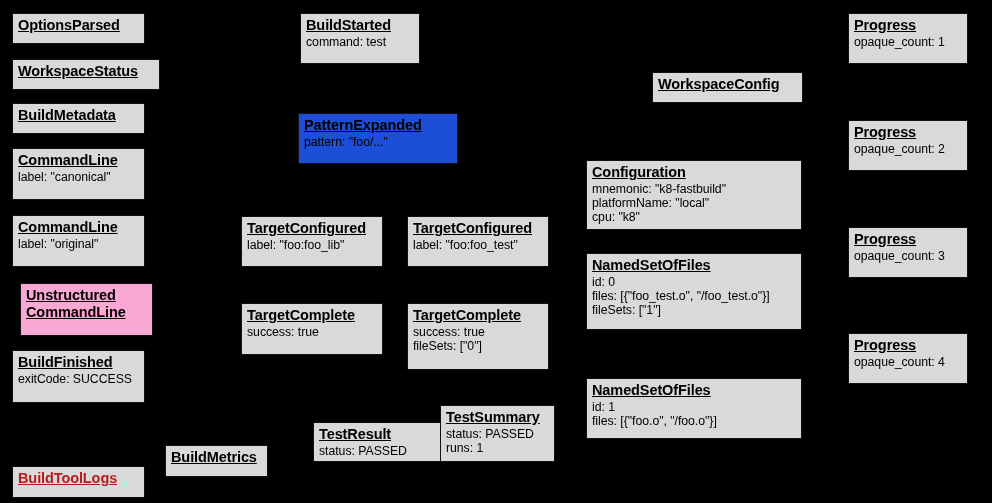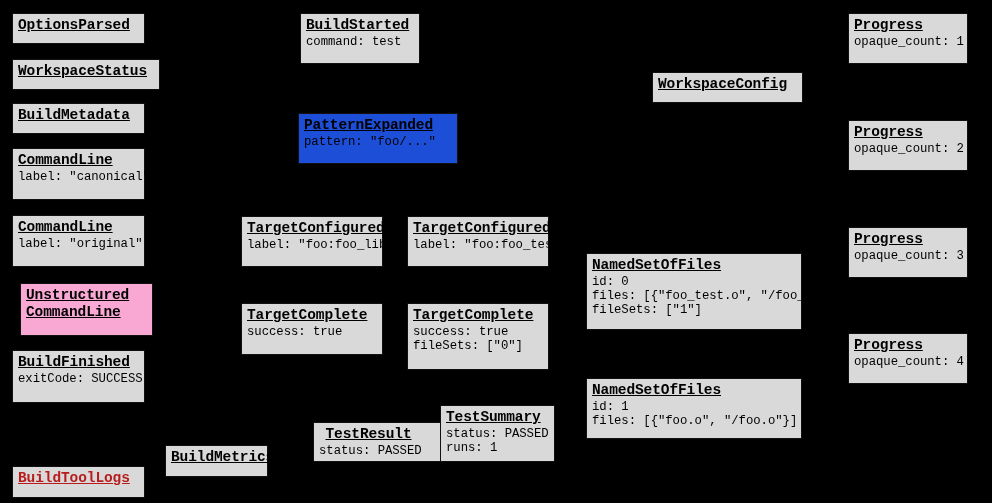--- a/index.html
+++ b/index.html
@@ -21,21 +21,20 @@
     background: #000000;
   }
   .node {
     position: absolute;
     box-sizing: border-box;
     background: #d9d9d9;
     border: 1px solid #111111;
     padding: 3px 23px 4px 5px;
     color: #000000;
     line-height: 1.16;
-    font-family: Liberation Mono, monospace;
   }
   .node-title {
     display: block;
     font-size: 14.5px;
     font-weight: bold;
     text-decoration: underline;
     letter-spacing: -0.1px;
     white-space: nowrap;
     margin-bottom: 1px;
   }
@@ -123,35 +122,43 @@
         <span class="node-field">success: true</span>
       </span>
     </div>
     <div class="node" style="left: 407px; top: 303px; width: 142px; height: 67px; background: rgb(217, 217, 217); border-color: rgb(17, 17, 17); color: rgb(0, 0, 0);">
       <span class="node-title">TargetComplete</span>
       <span class="node-fields">
         <span class="node-field">success: true</span>
         <span class="node-field">fileSets: ["0"]</span>
       </span>
     </div>
-    <div class="node" style="left: 313px; top: 422px; width: 129px; height: 40px; background: rgb(217, 217, 217); border-color: rgb(17, 17, 17); color: rgb(0, 0, 0); text-align: center;">
+    <div class="node" style="left: 313px; top: 422px; width: 129px; height: 40px; background: rgb(217, 217, 217); border-color: rgb(17, 17, 17); color: rgb(0, 0, 0);">
       <span class="node-title">TestResult</span>
       <span class="node-fields">
         <span class="node-field">status: PASSED</span>
       </span>
     </div>
     <div class="node" style="left: 440px; top: 405px; width: 115px; height: 57px; background: rgb(217, 217, 217); border-color: rgb(17, 17, 17); color: rgb(0, 0, 0);">
       <span class="node-title">TestSummary</span>
       <span class="node-fields">
         <span class="node-field">status: PASSED</span>
         <span class="node-field">runs: 1</span>
       </span>
     </div>
     <div class="node" style="left: 652px; top: 72px; width: 151px; height: 31px; background: rgb(217, 217, 217); border-color: rgb(17, 17, 17); color: rgb(0, 0, 0);">
       <span class="node-title">WorkspaceConfig</span>
+    </div>
+    <div class="node" style="left: 586px; top: 160px; width: 216px; height: 70px; background: rgb(217, 217, 217); border-color: rgb(17, 17, 17); color: rgb(0, 0, 0);">
+      <span class="node-title">Configuration</span>
+      <span class="node-fields">
+        <span class="node-field">mnemonic: "k8-fastbuild"</span>
+        <span class="node-field">platformName: "local"</span>
+        <span class="node-field">cpu: "k8"</span>
+      </span>
     </div>
     <div class="node" style="left: 586px; top: 253px; width: 216px; height: 77px; background: rgb(217, 217, 217); border-color: rgb(17, 17, 17); color: rgb(0, 0, 0);">
       <span class="node-title">NamedSetOfFiles</span>
       <span class="node-fields">
         <span class="node-field">id: 0</span>
         <span class="node-field">files: [{"foo_test.o", "/foo_test.o"}]</span>
         <span class="node-field">fileSets: ["1"]</span>
       </span>
     </div>
     <div class="node" style="left: 586px; top: 378px; width: 216px; height: 61px; background: rgb(217, 217, 217); border-color: rgb(17, 17, 17); color: rgb(0, 0, 0);">

